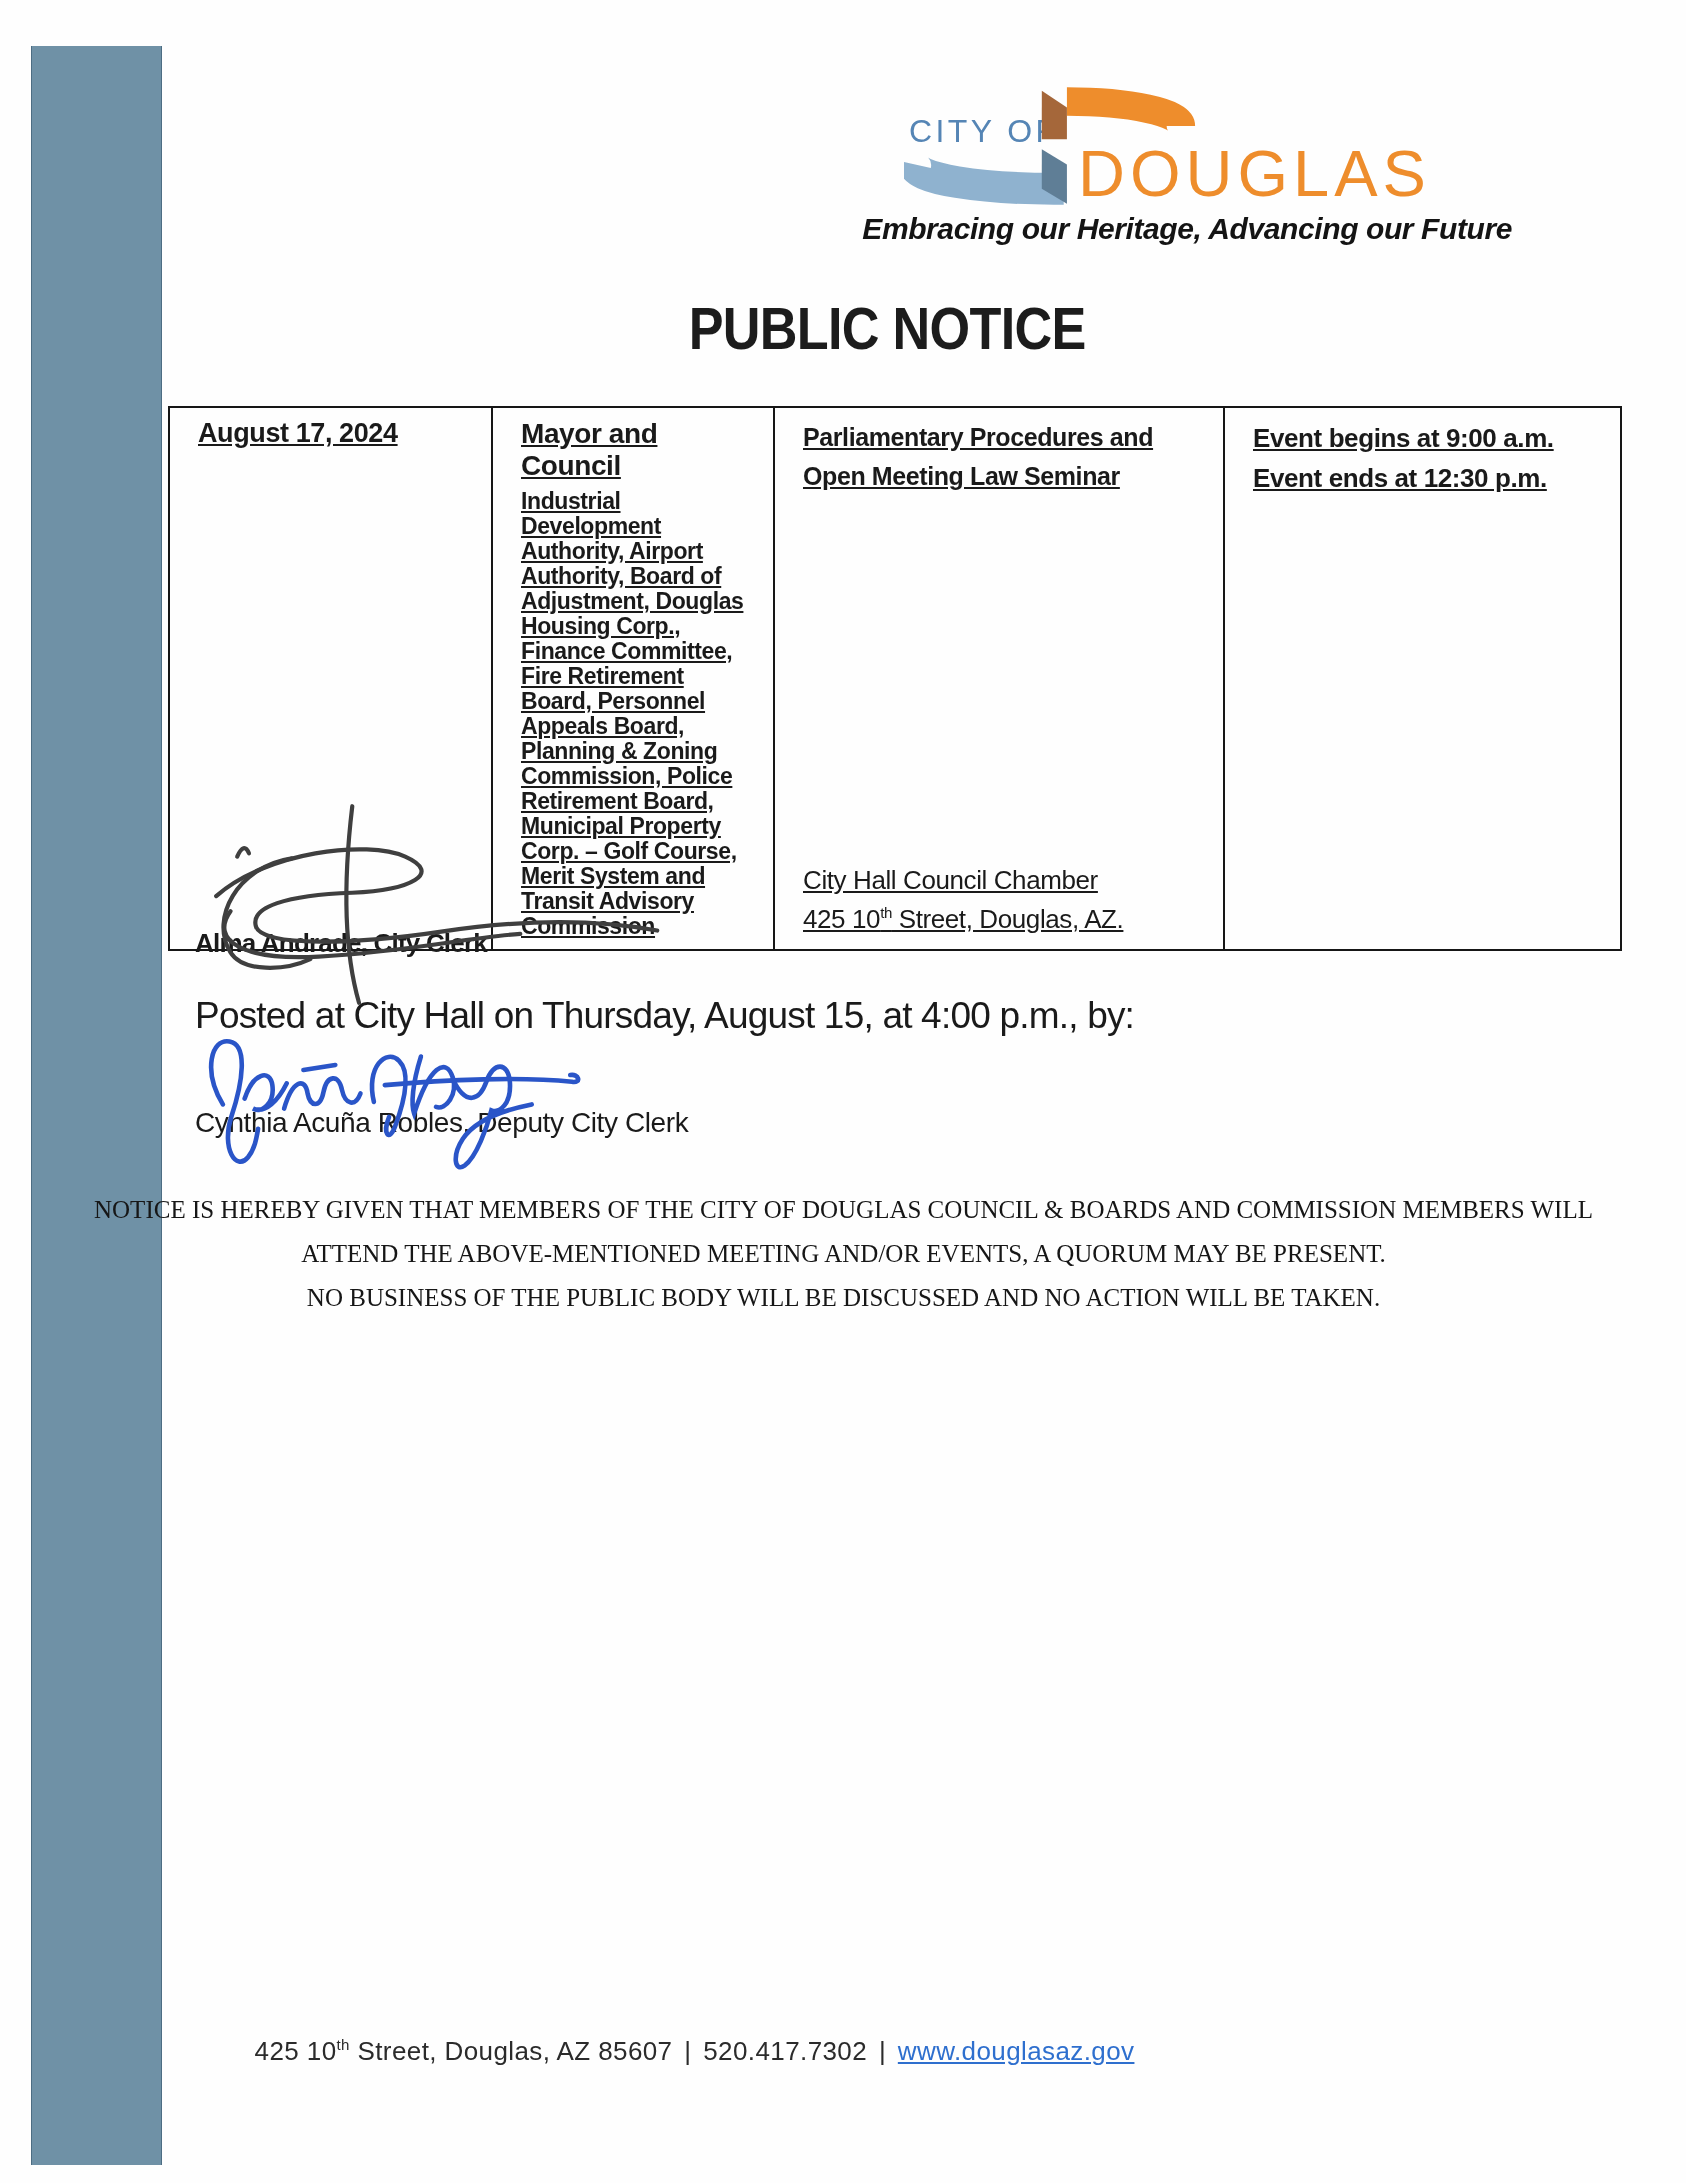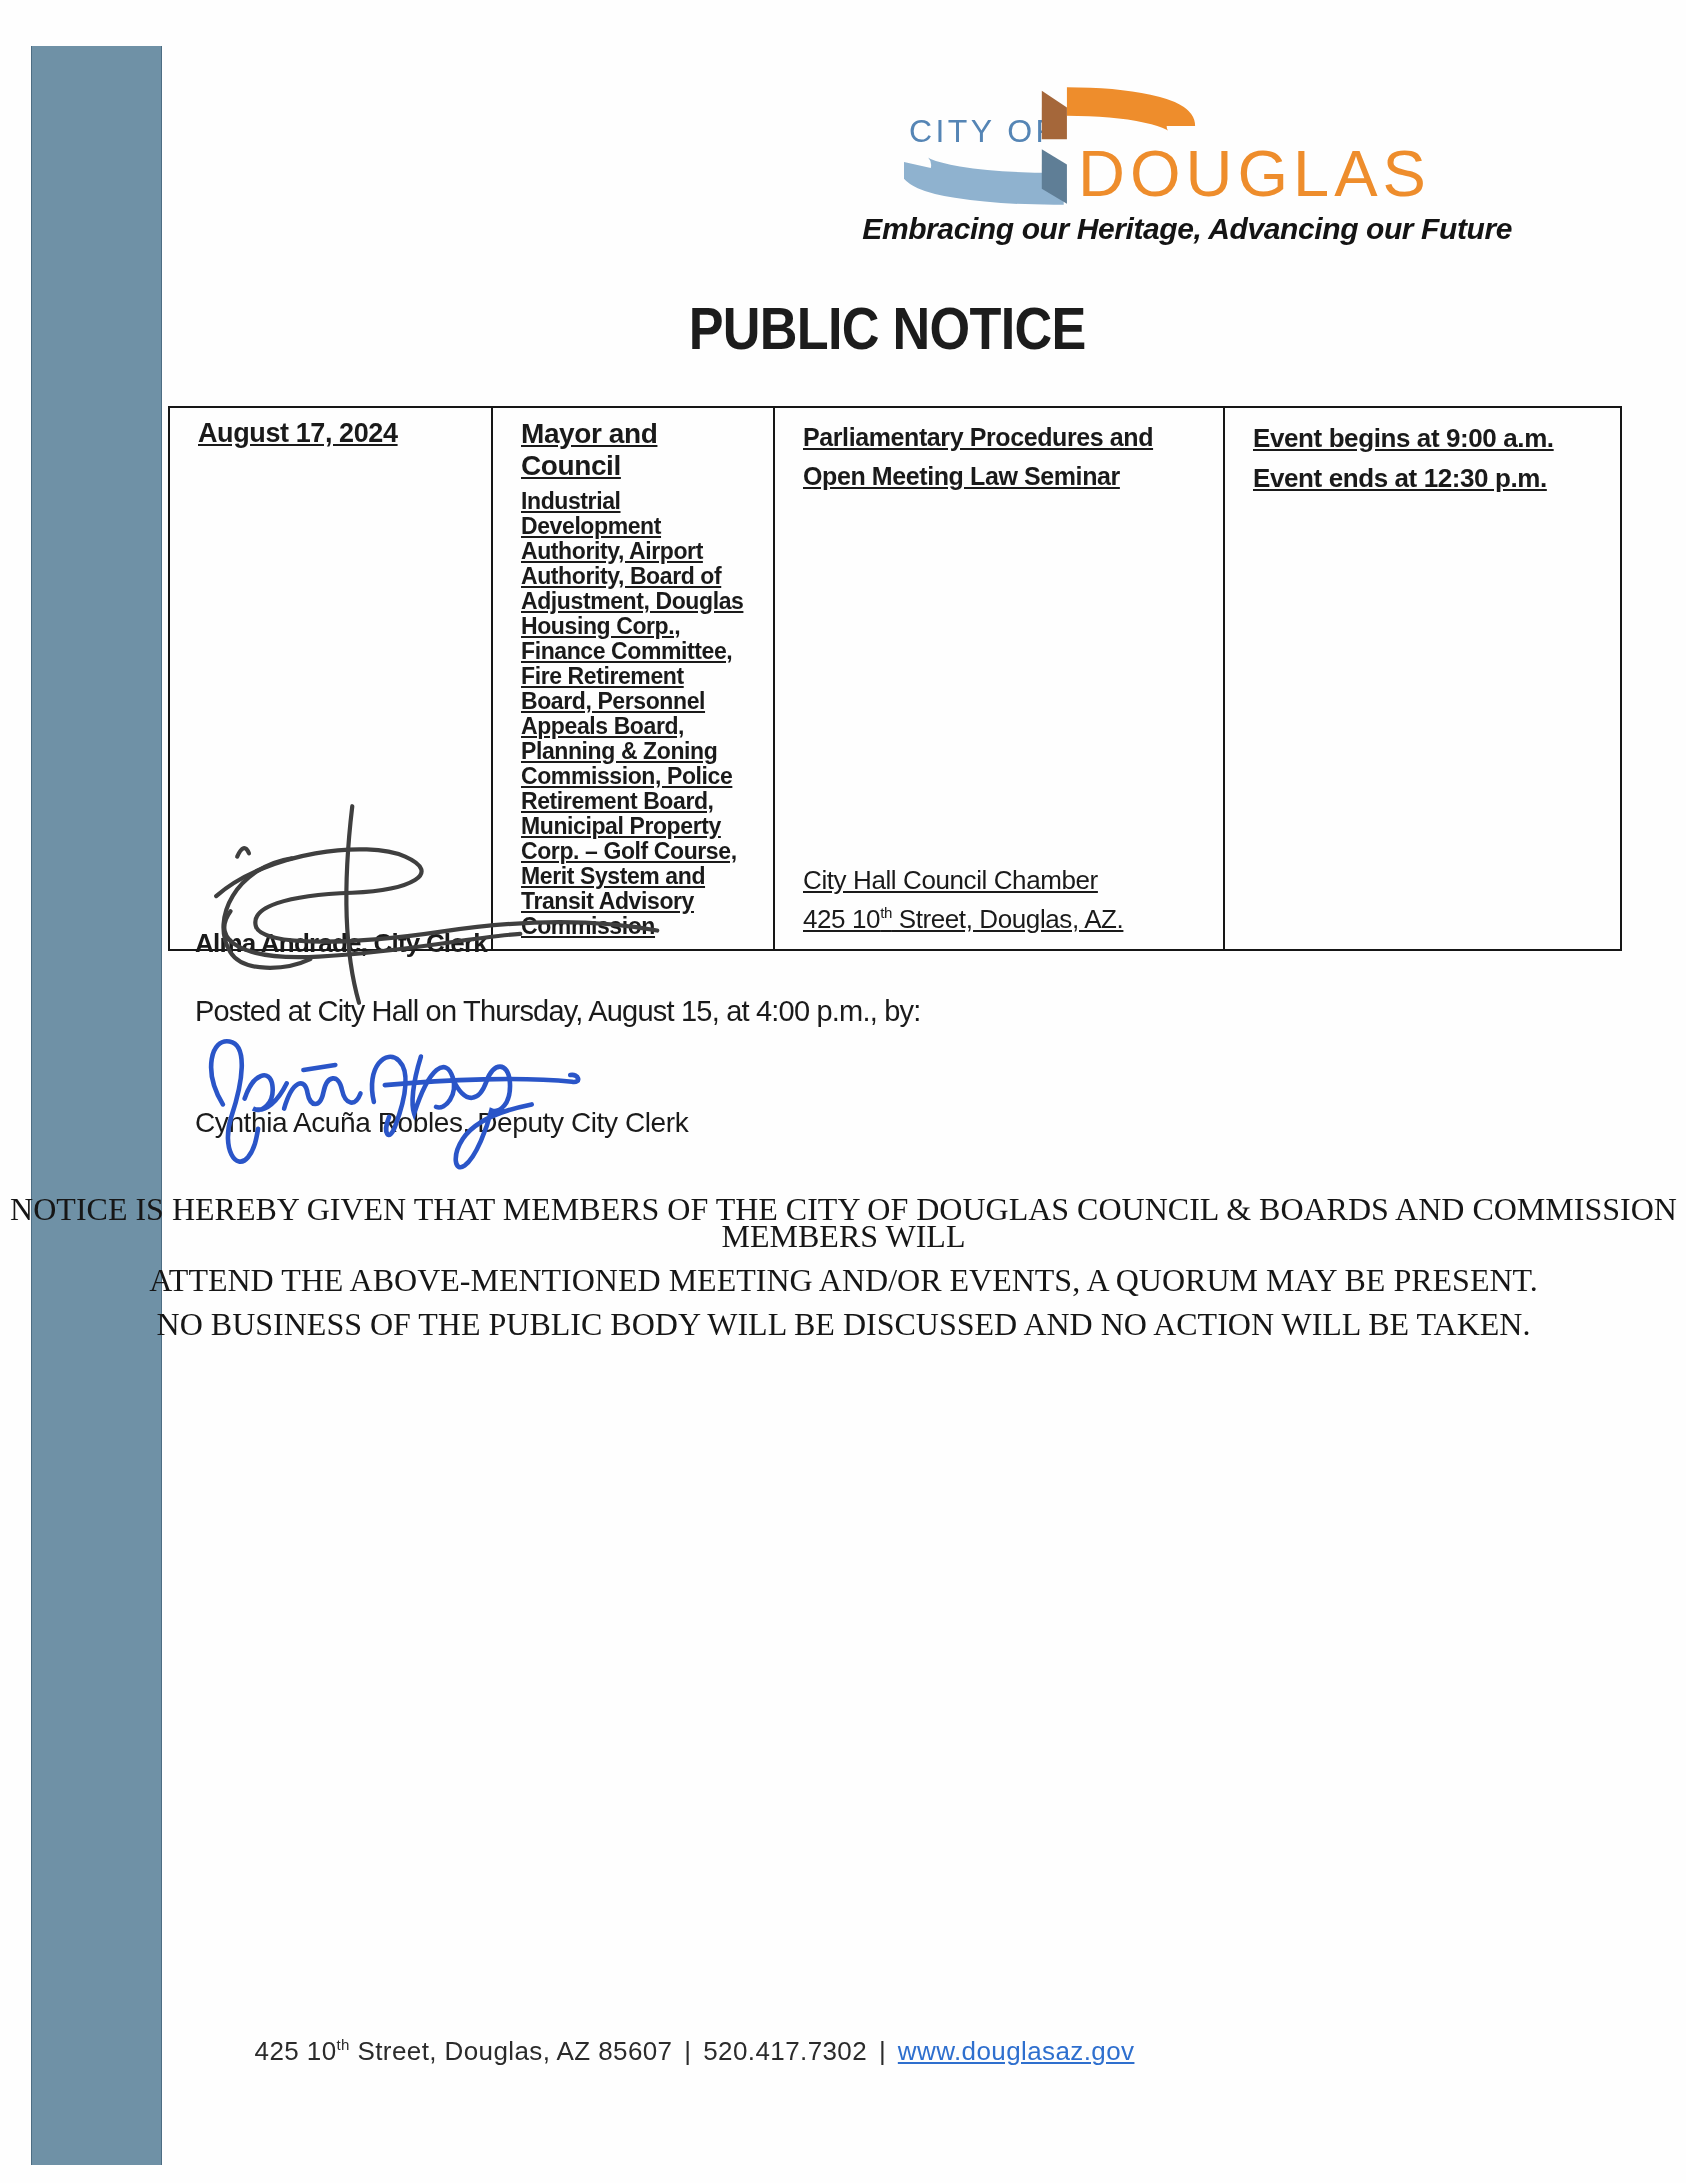--- a/index.html
+++ b/index.html
@@ -56,31 +56,31 @@
   
   .sig-black{position:absolute;left:191px;top:791px;width:504px;height:227px;z-index:3;}
   .sig-black path{fill:none;stroke:#3f3f3f;stroke-width:5;stroke-linecap:round;}
   .sig-blue{position:absolute;left:196px;top:1033px;width:407px;height:147px;z-index:3;}
   .sig-blue path{fill:none;stroke:var(--signature-blue,#2a55c8);stroke-width:5.5;stroke-linecap:round;}
   .clerk-name{
     position:absolute;left:195px;top:928px;font-size:26px;font-weight:700;
     letter-spacing:-0.8px;white-space:nowrap;
   }
   .posted-line{
-    position:absolute;left:195px;top:995px;font-size:29px;font-weight:400;
+    position:absolute;left:195px;top:995px;font-size:37px;font-weight:400;
     letter-spacing:-0.8px;white-space:nowrap;
   }
   .deputy-name{
     position:absolute;left:195px;top:1107px;font-size:28px;font-weight:400;
     letter-spacing:-0.4px;white-space:nowrap;
   }
   
   .legal{
     position:absolute;left:0;top:1196px;width:1687px;text-align:center;
-    font-family:"Liberation Serif",serif;font-size:32px;color:#161616;
+    font-family:"Liberation Serif",serif;font-size:25px;color:#161616;
   }
   .legal div{line-height:27px;margin-bottom:17px;}
   
   .footer{
     position:absolute;left:0;top:2036px;width:1389px;text-align:center;
     font-size:26px;color:#2b2b2b;letter-spacing:0.4px;white-space:nowrap;
   }
   .footer .sep{padding:0 11.8px;color:#2b2b2b;}
   .footer a{
     color:var(--link-blue,#2e6fce);text-decoration:underline;cursor:pointer;

